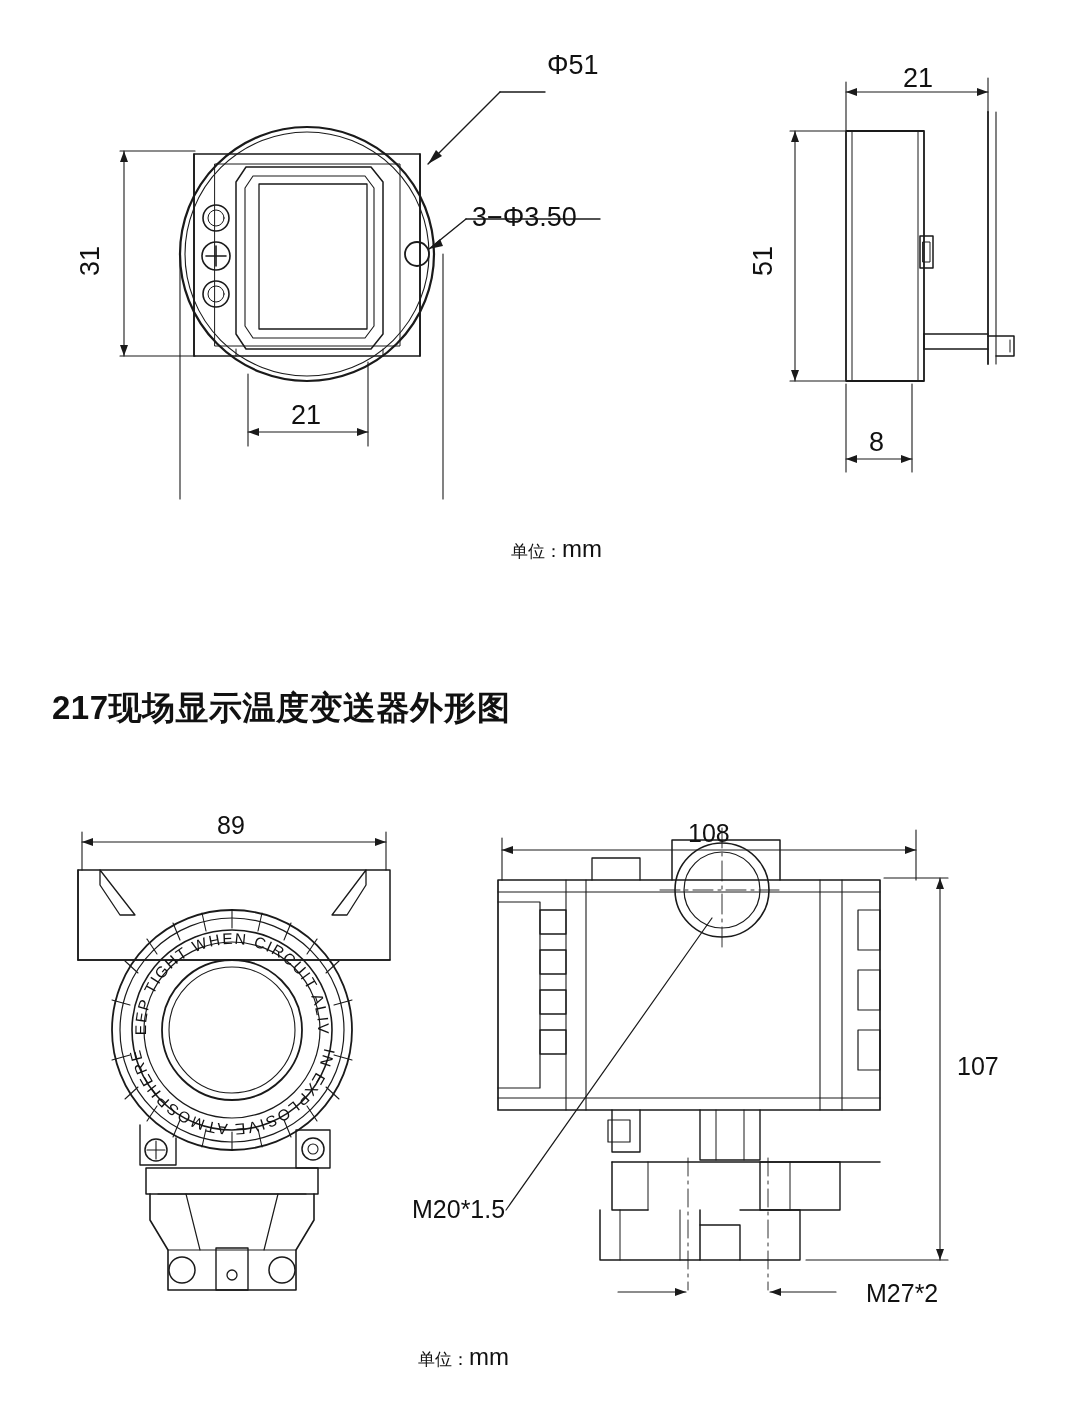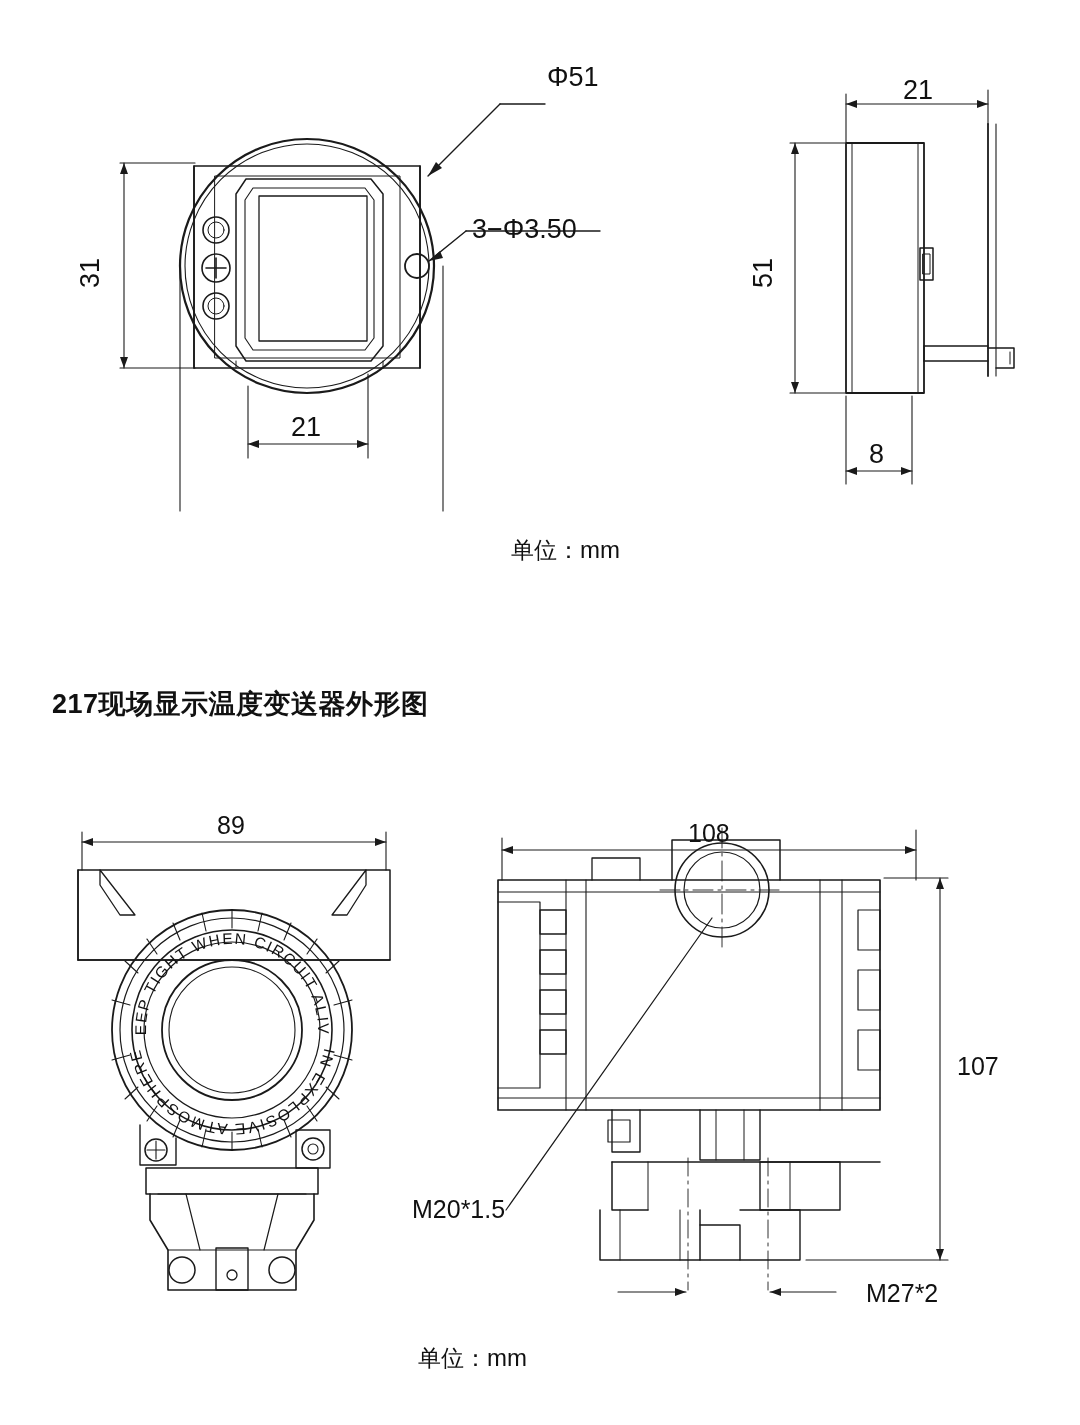--- a/index.html
+++ b/index.html
@@ -20,45 +20,45 @@
     inset: 0;
   }
   svg {
     display: block;
   }
   .figure {
     position: absolute;
   }
   .section-title {
     position: absolute;
-    font-size: 27px;
+    font-size: 33px;
     font-weight: bold;
     color: #111111;
     letter-spacing: 0.5px;
     white-space: nowrap;
   }
   .unit-label {
     position: absolute;
     font-size: 22px;
     color: #111111;
     white-space: nowrap;
   }
-  .unit-label .u-cn { font-size: 23px; }
+  .unit-label .u-cn { font-size: 17px; }
   .unit-label .u-mm { font-size: 24px; }
   .dim-text {
     font-family: "Liberation Sans", sans-serif;
     fill: #111111;
   }
 </style>
 </head>
 <body>
 
 <div class="page">
 
-  <div class="figure" style="left:0px; top:16px; width:1080px; height:520px;">
+  <div class="figure" style="left:0px; top:4px; width:1080px; height:520px;">
     <svg width="1080" height="520" viewBox="0 0 1080 520">
       <g fill="none" stroke="#1a1a1a" stroke-width="1.6" stroke-linecap="round" stroke-linejoin="round">
 
         <g>
 
           <circle cx="307" cy="250" r="127" stroke-width="2.2"></circle>
           <circle cx="307" cy="250" r="122" stroke-width="1.1"></circle>
 
           <path d="M194 150 L420 150 L420 352 L194 352 Z" stroke-width="1.6"></path>
           <path d="M215 160 L400 160 L400 342 L215 342 Z" stroke-width="1.0"></path>

